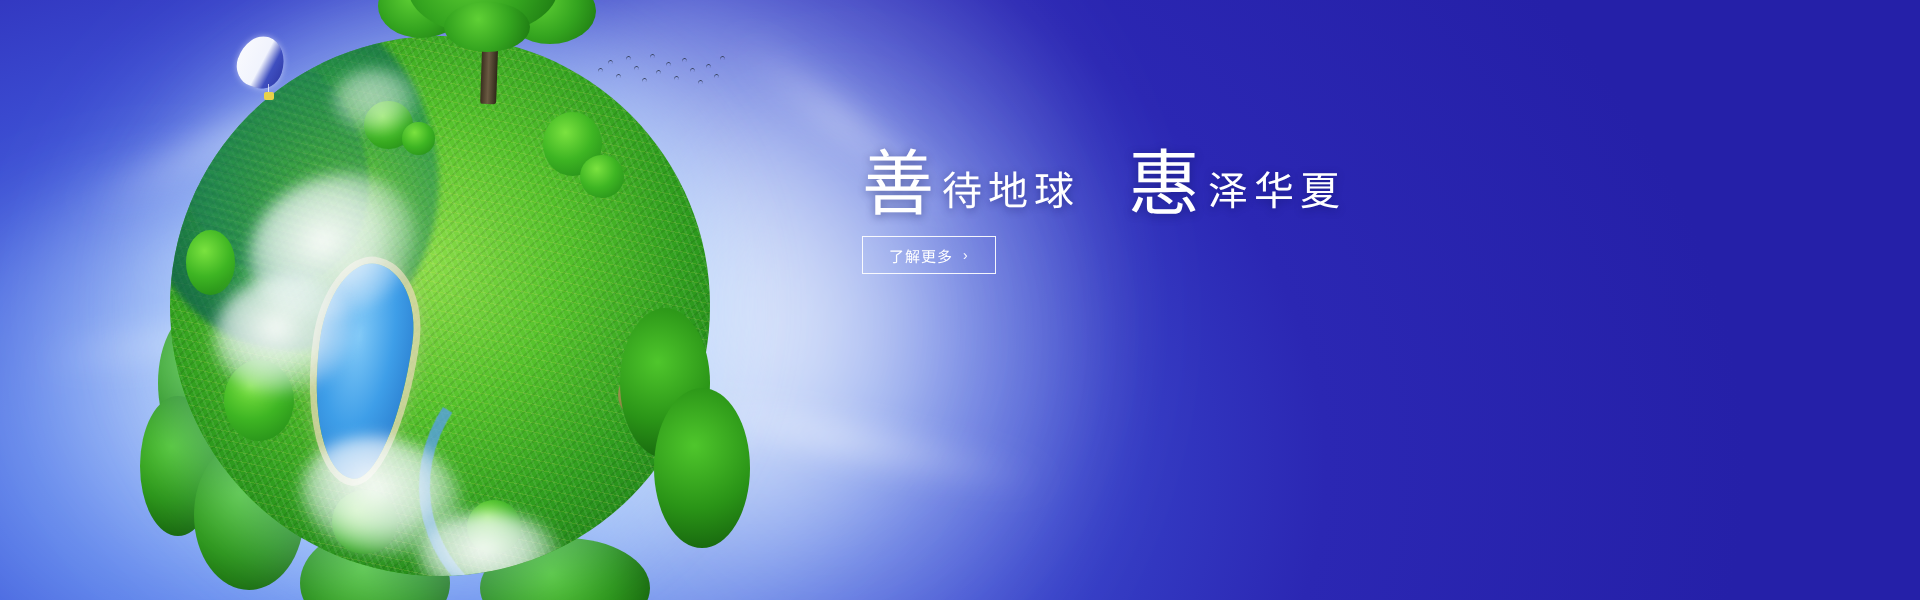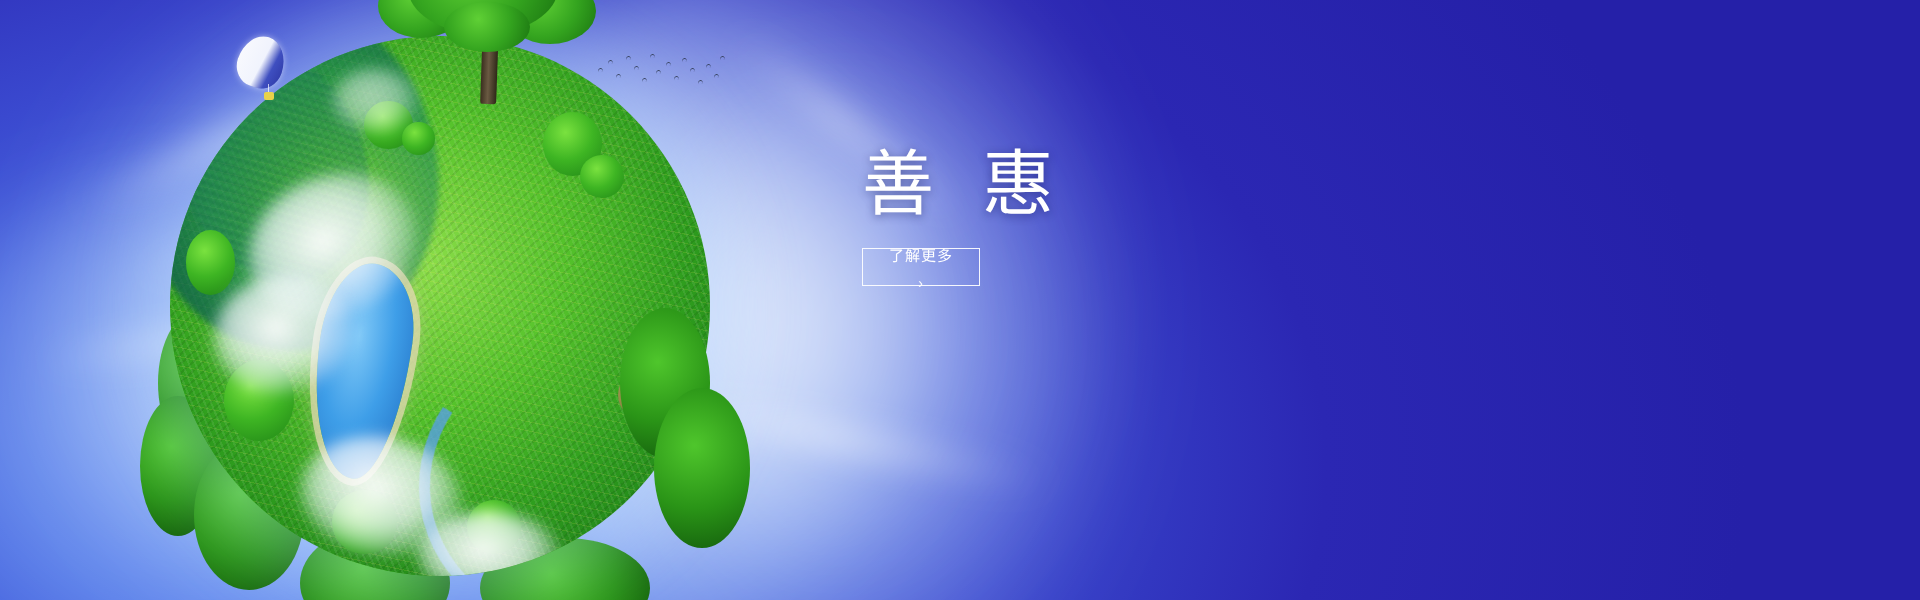--- a/index.html
+++ b/index.html
@@ -303,31 +303,30 @@
     letter-spacing: .6px;
     color: #e9eeff;
     text-shadow: 0 1px 6px rgba(12,16,80,.40);
     white-space: nowrap;
   }
   .cta {
     display: inline-flex;
     align-items: center;
     justify-content: center;
     gap: 10px;
-    margin-top: 28px;
+    margin-top: 16px;
     padding: 0 26px;
     height: 38px;
     border: 1px solid rgba(255,255,255,.92);
     background: transparent;
     color: #ffffff;
     font-size: 15px;
     letter-spacing: 1px;
     cursor: pointer;
     font-family: "Liberation Sans", "DejaVu Sans", sans-serif;
-    flex-direction: column;
   }
   .cta .chev { font-size: 14px; opacity: .95; }
 </style>
 </head>
 <body>
 
 <div class="banner">
 
   <div class="sky-haze">
     <div class="haze h1"></div>
@@ -407,24 +406,26 @@
     <i style="left:110px;top:14px;"></i>
     <i style="left:118px;top:24px;"></i>
     <i style="left:124px;top:6px;"></i>
   </div>
 
   <div class="copy">
 
     <div class="headline">
       <span class="hl-group">
         <span class="hl-big">善</span>
+        <span class="hl-small">待地球</span>
       </span>
       <span class="hl-gap"></span>
       <span class="hl-group">
         <span class="hl-big">惠</span>
+        <span class="hl-small">泽华夏</span>
       </span>
     </div>
 
 
 
     <button class="cta">
       <span>了解更多</span>
       <span class="chev">›</span>
     </button>
 

